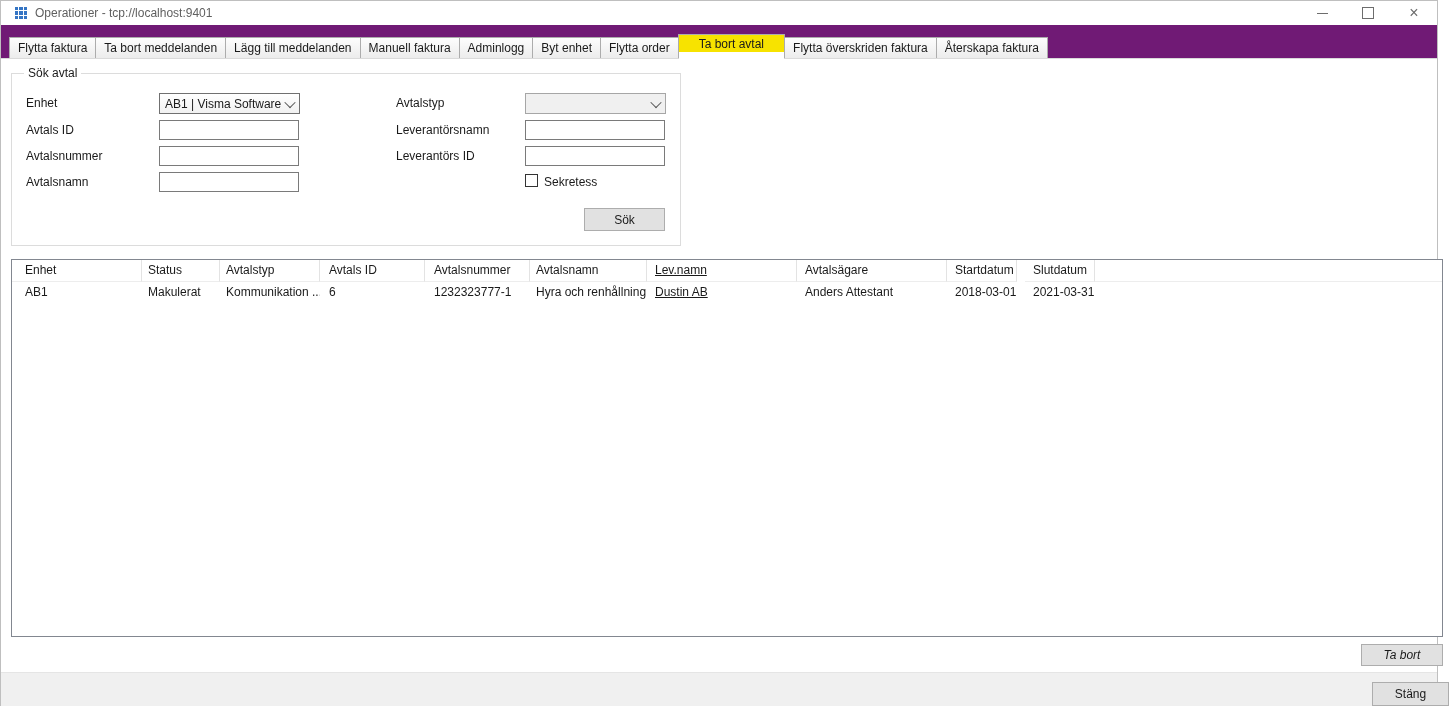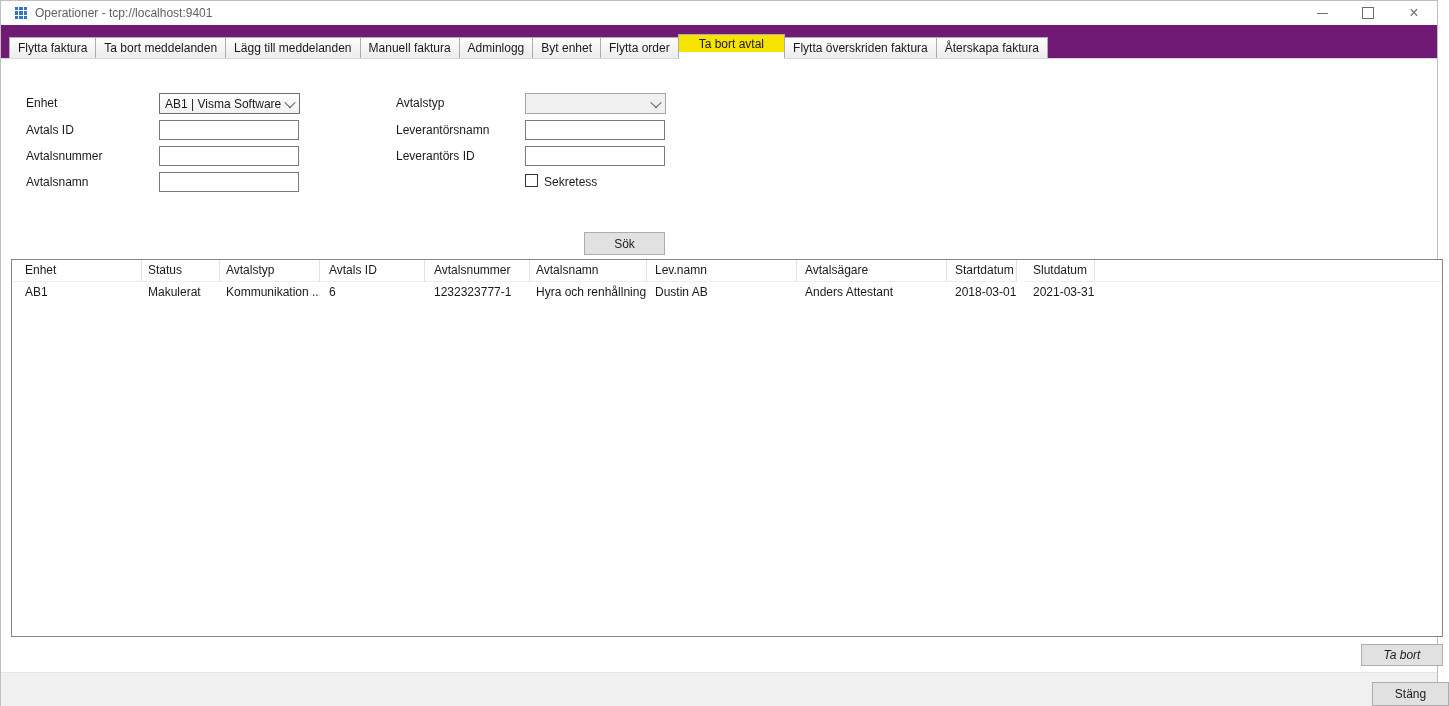--- a/index.html
+++ b/index.html
@@ -51,21 +51,21 @@
   .lv-hcell{box-sizing:border-box;border-right:1px solid #e3e3e3;border-bottom:1px solid #ededed;
             line-height:21px;padding-left:6px;white-space:nowrap;overflow:hidden;cursor:default;}
   .lv-row{display:flex;height:21px;}
   .lv-cell{box-sizing:border-box;line-height:21px;padding-left:6px;white-space:nowrap;overflow:hidden;}
   .c0{width:130px;padding-left:13px;}
   .c1{width:78px;}
   .c2{width:100px;}
   .c3{width:105px;padding-left:9px;}
   .c4{width:105px;padding-left:9px;}
   .c5{width:117px;}
-  .c6{width:150px;padding-left:8px;}
+  .c6{width:150px;padding-left:8px;text-decoration:underline;}
   .c7{width:150px;padding-left:8px;}
   .c8{width:70px;padding-left:8px;}
   .c9{width:70px;padding-left:8px;margin-left:8px;}
   .cf{flex:1;border-right:none;}
 
   
   .footer{position:absolute;left:0;top:671px;width:100%;height:35px;background:#f0f0f0;border-top:1px solid #e5e5e5;box-sizing:border-box;}
 </style>
 </head>
 <body>
@@ -106,20 +106,23 @@
       <div class="tab">Manuell faktura</div>
       <div class="tab">Adminlogg</div>
       <div class="tab">Byt enhet</div>
       <div class="tab">Flytta order</div>
       <div class="tab active">Ta bort avtal</div>
       <div class="tab">Flytta överskriden faktura</div>
       <div class="tab">Återskapa faktura</div>
     </div>
   </div>
 
+  <div class="groupbox">
+    <span class="group-title">Sök avtal</span>
+  </div>
 
   <span class="flabel" style="left:25px;top:95px;">Enhet</span>
   <div class="combo" style="left:158px;top:92px;">
     <span class="txt">AB1 | Visma Software AB</span>
     <span class="chev"></span>
   </div>
 
   <span class="flabel" style="left:25px;top:122px;">Avtals ID</span>
   <input class="tinput" style="left: 158px; top: 119px;">
 
@@ -137,21 +140,21 @@
 
   <span class="flabel" style="left:395px;top:122px;">Leverantörsnamn</span>
   <input class="tinput" style="left: 524px; top: 119px;">
 
   <span class="flabel" style="left:395px;top:148px;">Leverantörs ID</span>
   <input class="tinput" style="left: 524px; top: 145px;">
 
   <div class="checkbox" style="left:524px;top:173px;"></div>
   <span class="flabel" style="left:543px;top:174px;">Sekretess</span>
 
-  <div class="btn" style="left:583px;top:207px;width:81px;height:23px;margin-top:24px;">Sök</div>
+  <div class="btn" style="left:583px;top:207px;width:81px;height:23px;">Sök</div>
 
   <div class="listview">
     <div class="lv-header">
       <div class="lv-hcell c0">Enhet</div>
       <div class="lv-hcell c1">Status</div>
       <div class="lv-hcell c2">Avtalstyp</div>
       <div class="lv-hcell c3">Avtals ID</div>
       <div class="lv-hcell c4">Avtalsnummer</div>
       <div class="lv-hcell c5">Avtalsnamn</div>
       <div class="lv-hcell c6">Lev.namn</div>

